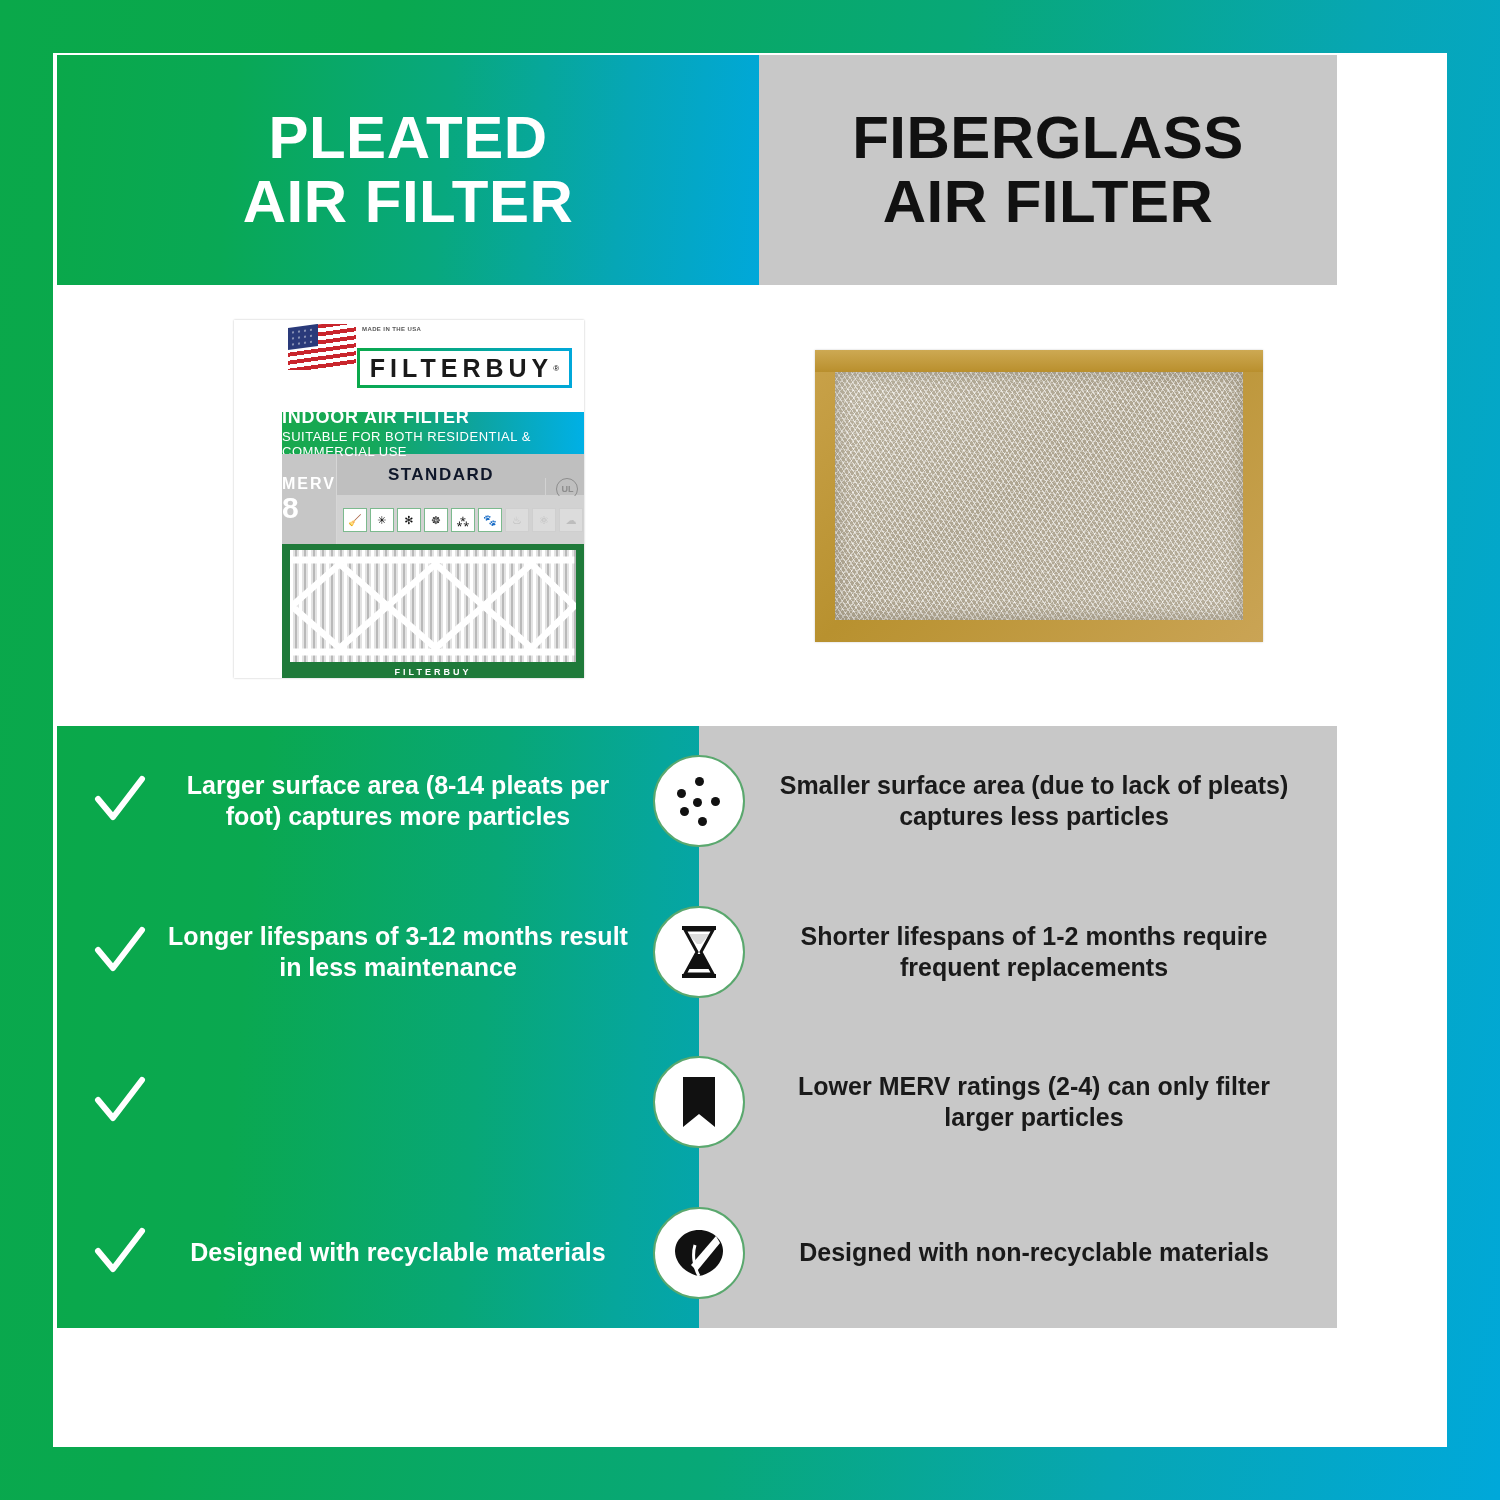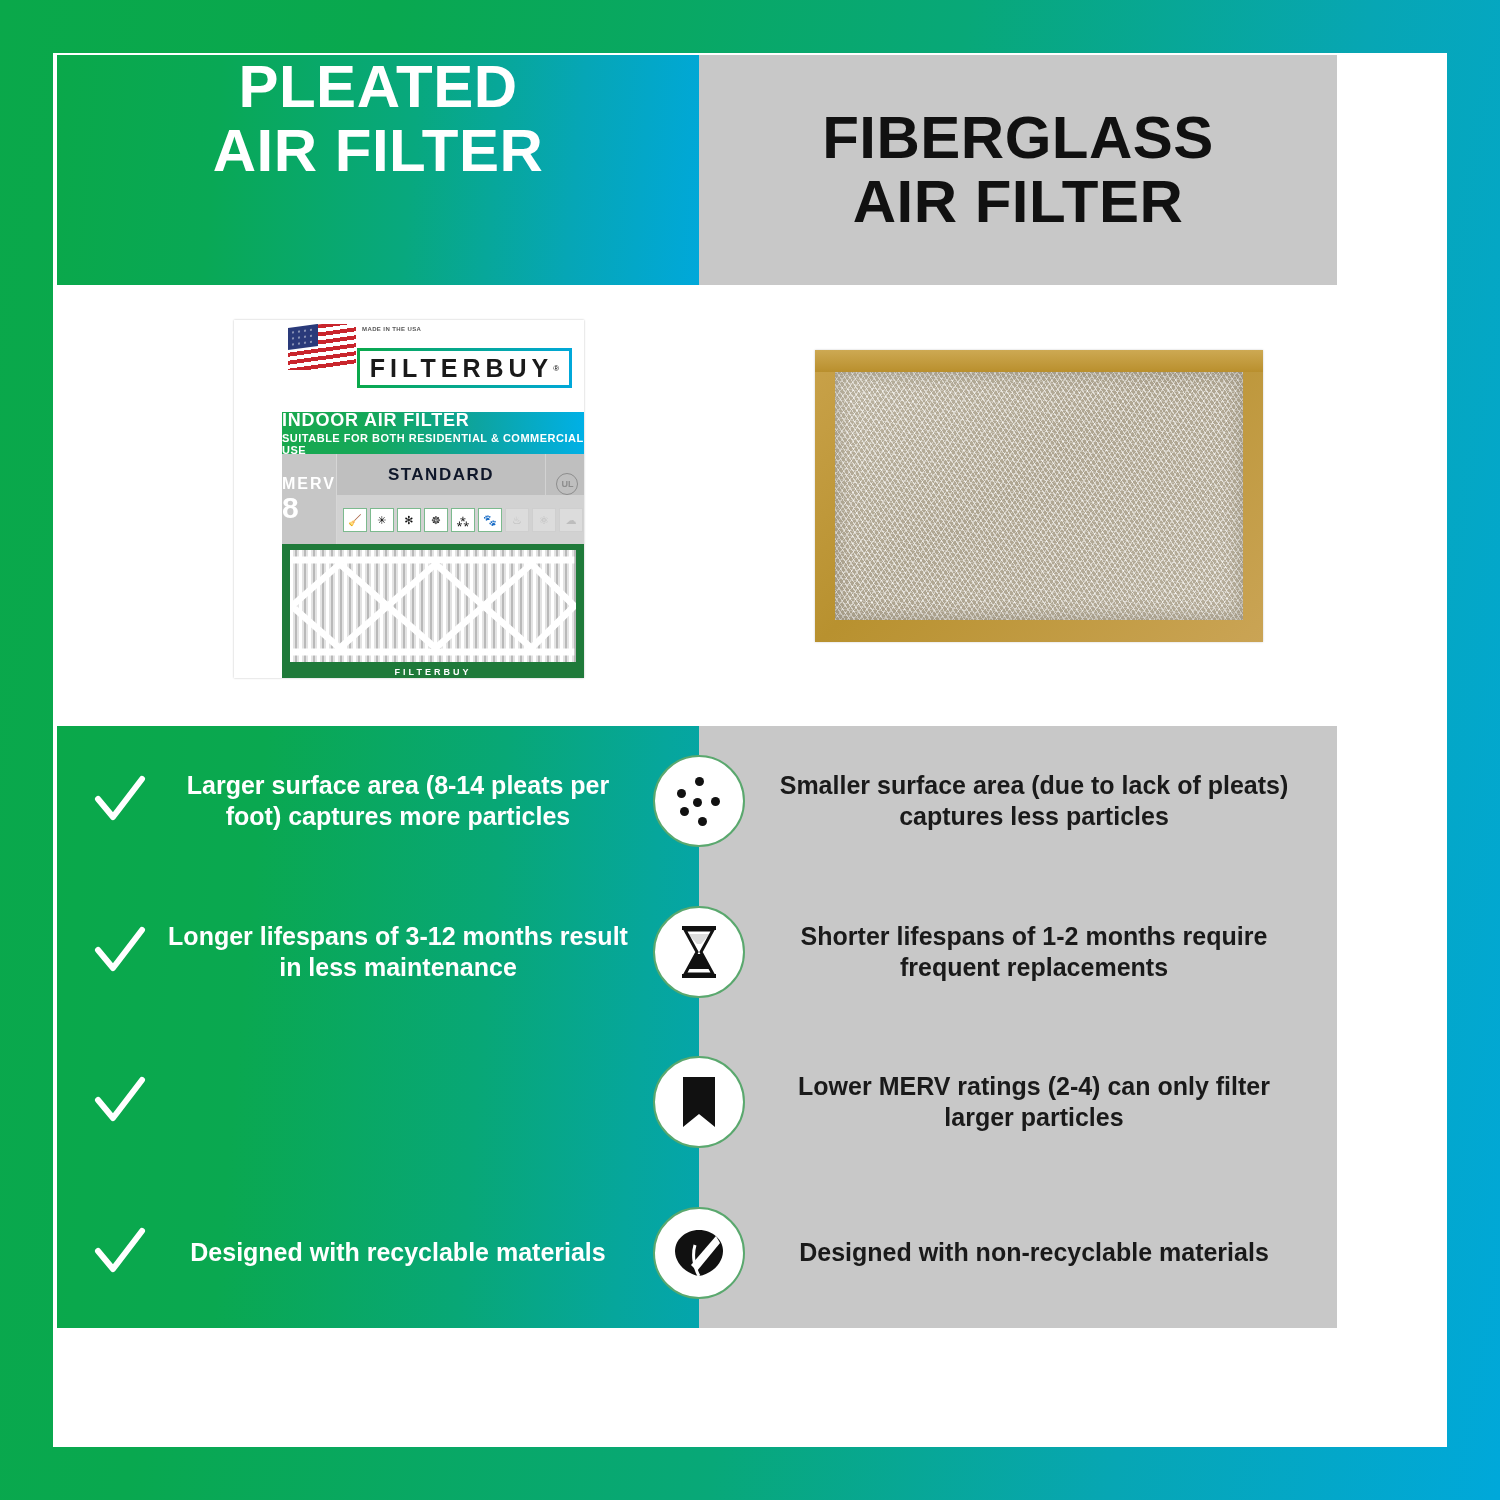--- a/index.html
+++ b/index.html
@@ -9,23 +9,23 @@
     background:linear-gradient(100deg,#0aa84a 0%,#09a84f 22%,#08a878 55%,#07a6b4 78%,#00a8da 100%);
     overflow:hidden;
   }
   .frame-inner{
     position:absolute; left:53px; top:53px; width:1394px; height:1394px;
     background:#ffffff;
   }
   
   .headers{ position:absolute; left:57px; top:55px; width:1280px; height:230px; display:flex; }
   .hdr-left{
-    width:642px; height:100%;
+    width:702px; height:100%;
     background:linear-gradient(95deg,#0aa84a 0%,#09a855 25%,#08a87e 55%,#06a6b6 80%,#00a8da 100%);
-    display:flex; align-items:flex-start; justify-content:center;
+    display:flex; align-items:center; justify-content:center;
   }
   .hdr-right{
     flex:1; height:100%; background:#c8c8c8;
     display:flex; align-items:center; justify-content:center;
   }
   .hdr-title{
     font-weight:bold; font-size:60px; line-height:1.07; text-align:center;
     letter-spacing:0.5px;
   }
   .hdr-left .hdr-title{ color:#ffffff; }
@@ -78,38 +78,39 @@
     font-size:25px; font-weight:bold; letter-spacing:5px; color:#1a1a1a;
   }
   .brandbox sup{ font-size:8px; letter-spacing:0; }
   .band{
     height:42px;
     background:linear-gradient(90deg,#18a84d 0%,#15a85a 30%,#0da4a0 65%,#00b0e6 100%);
     color:#fff; display:flex; flex-direction:column;
     align-items:flex-start; justify-content:center;
   }
   .band .b1{ font-size:18px; font-weight:bold; letter-spacing:.8px; }
-  .band .b2{ font-size:11px; font-weight:bold; letter-spacing:.5px; margin-top:1px; }
+  .band .b2{ font-size:13px; font-weight:normal; letter-spacing:.5px; margin-top:1px; }
   .spec{ display:flex; height:90px; background:#bfbfbf; }
   .spec-merv{
     width:72px; background:#c6c6c6; color:#fff;
     display:flex; flex-direction:column; align-items:flex-start; justify-content:center;
     border-right:1px solid #d6d6d6;
   }
   .spec-merv .m1{ font-size:16px; font-weight:bold; letter-spacing:2px; }
   .spec-merv .m2{ font-size:30px; font-weight:bold; line-height:1; }
   .spec-right{ flex:1; display:flex; flex-direction:column; }
   .spec-row1{ display:flex; height:42px; border-bottom:1px solid #d2d2d2; }
   .std{
     flex:1; display:flex; align-items:center; justify-content:center;
     color:#0f172a; font-size:17px; font-weight:bold; letter-spacing:1.5px;
   }
   .ul{
-    width:44px; display:flex; align-items:flex-end; justify-content:center;
+    width:44px; display:flex; align-items:flex-start; justify-content:center;
     border-left:1px solid #d2d2d2;
+    margin-top:24px;
   }
   .ul-mark{
     width:22px; height:22px; border-radius:50%; border:1.2px solid #8d8d8d;
     display:flex; align-items:center; justify-content:center;
     font-size:9px; font-weight:bold; color:#8d8d8d;
   }
   .icons{
     flex:1; background:#d2d2d2; display:flex; align-items:center;
     justify-content:center; gap:3px; padding:0 6px;
   }

